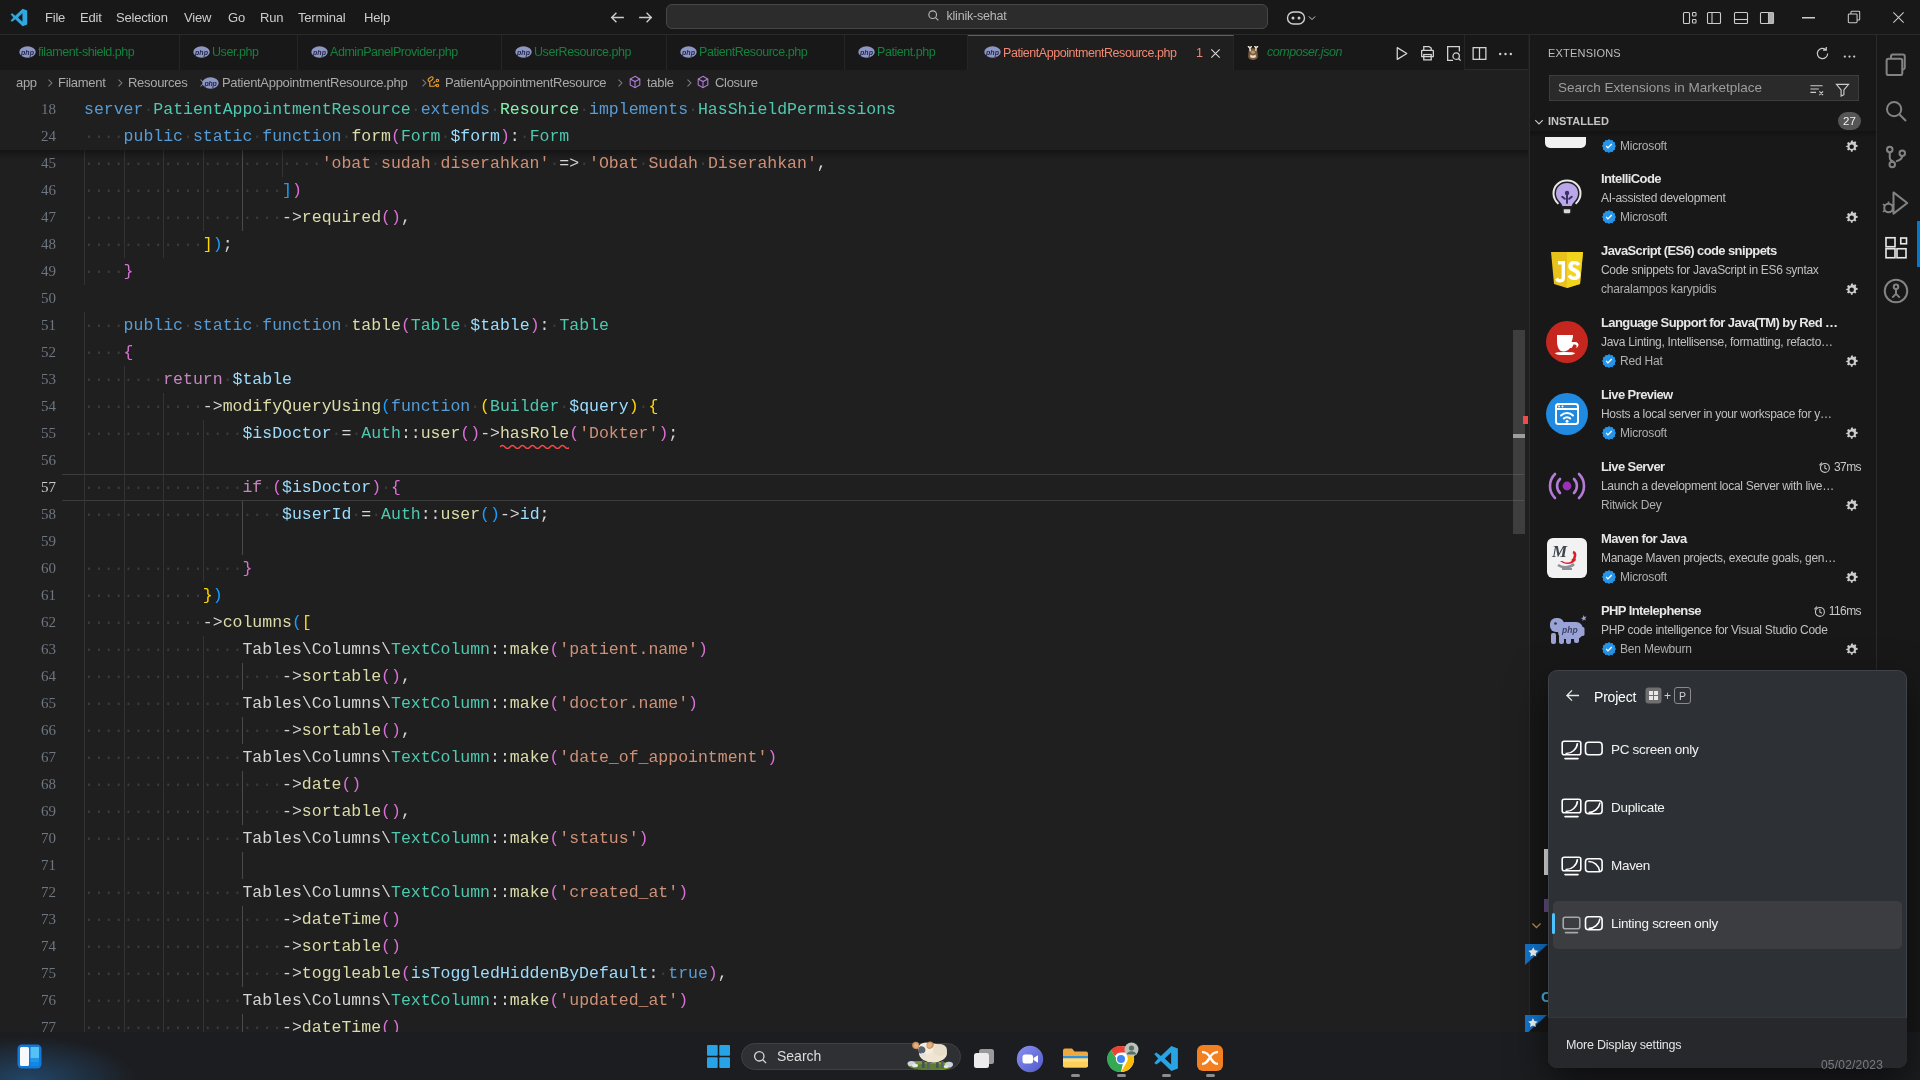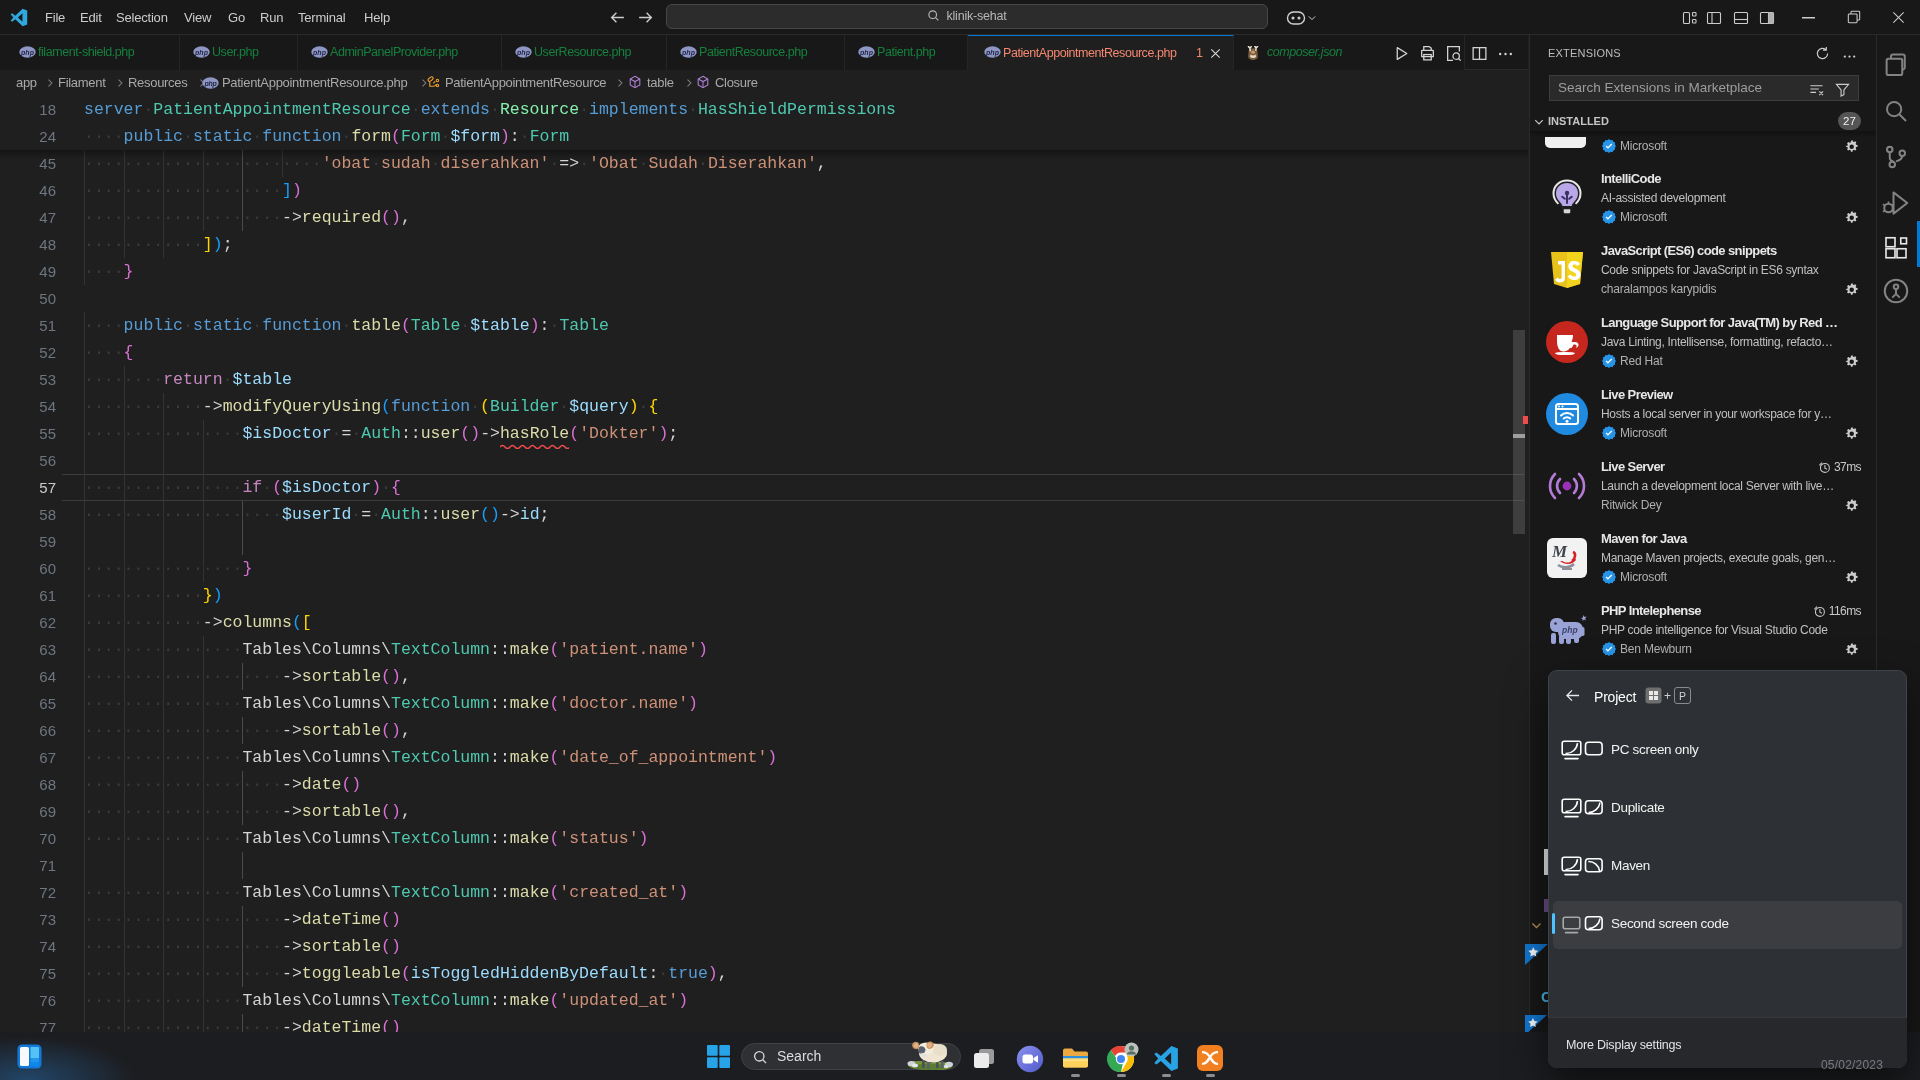--- a/index.html
+++ b/index.html
@@ -28,21 +28,21 @@
 
 #crumbs{position:absolute;left:0;top:70px;width:1528px;height:26px;background:#1f1f1f;font-size:13px;letter-spacing:-0.3px;color:#a9a9a9;white-space:nowrap}
 #crumbs .bc{position:absolute;top:0;line-height:25px}
 #crumbs .sep{position:absolute;top:7px}
 #crumbs .ic{position:absolute;top:6px}
 
 #editor{position:absolute;left:0;top:96px;width:1528px;height:936px;background:#1f1f1f;overflow:hidden}
 .cl{position:absolute;left:84px;height:27px;line-height:27px;font-family:"Liberation Mono",monospace;font-size:16.5px;white-space:pre;color:#d4d4d4}
 .cl b{font-weight:normal}
 .cl i{font-style:normal;color:#3c3c3c}
-.num{position:absolute;left:0;width:56px;height:27px;line-height:27px;text-align:right;font-family:Liberation Sans, sans-serif;font-size:15px;color:#6e7681}
+.num{position:absolute;left:0;width:56px;height:27px;line-height:27px;text-align:right;font-family:Liberation Serif, serif;font-size:15px;color:#6e7681}
 .num.on{color:#cccccc}
 .ig{position:absolute;width:1px;height:27px;background:#333333}
 .ig.bright{background:#4a4a4a}
 #stickyshadow{position:absolute;left:0;top:54px;width:1528px;height:9px;background:linear-gradient(rgba(0,0,0,0.35),rgba(0,0,0,0))}
 #curline{position:absolute;left:62px;top:378px;width:1462px;height:27px;border-top:1px solid #3c3c3c;border-bottom:1px solid #3c3c3c}
 #scrollthumb{position:absolute;left:1513px;top:234px;width:12px;height:204px;background:rgba(121,121,121,0.35)}
 #errmark{position:absolute;left:1523px;top:320px;width:5px;height:8px;background:#f14c4c}
 #cursmark{position:absolute;left:1513px;top:338px;width:12px;height:4px;background:rgba(200,200,200,0.7)}
 
 #sidebar{position:absolute;left:1529px;top:35px;width:347px;height:997px;background:#181818;border-left:1px solid #2a2a2a}
@@ -956,16 +956,16 @@
           <g opacity="0.55">
             <rect x="2.2" y="3.2" width="16.6" height="11.6" rx="2"></rect>
             <path d="M4.5 18.6h12" stroke-linecap="round"></path>
           </g>
           <g opacity="1">
             <rect x="24.5" y="2.7" width="16.6" height="13" rx="3"></rect>
             <path d="M27.5 14.5 A 11.5 11.5 0 0 0 39 4.5"></path>
           </g>
         </svg>
       </span>
-      <span class="projlbl">Second screen code</span>
+      <span class="projlbl">Linting screen only</span>
     </div>
 <div id="projmore">More Display settings</div>
 <div id="clockghost">05/02/2023</div>
 </div>
 </body></html>

